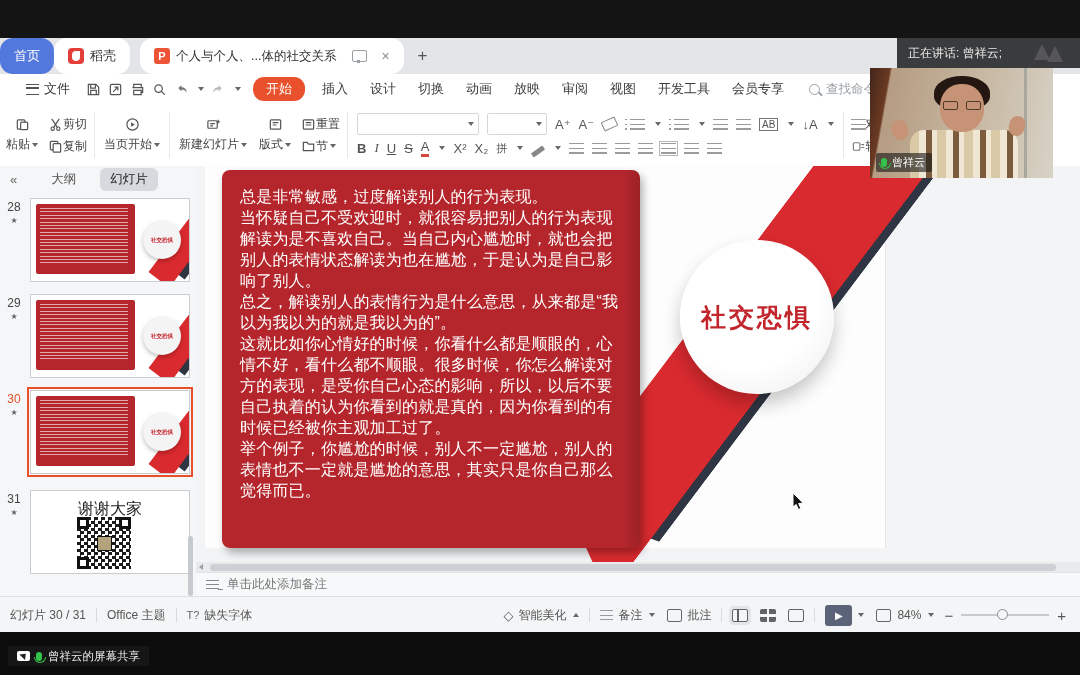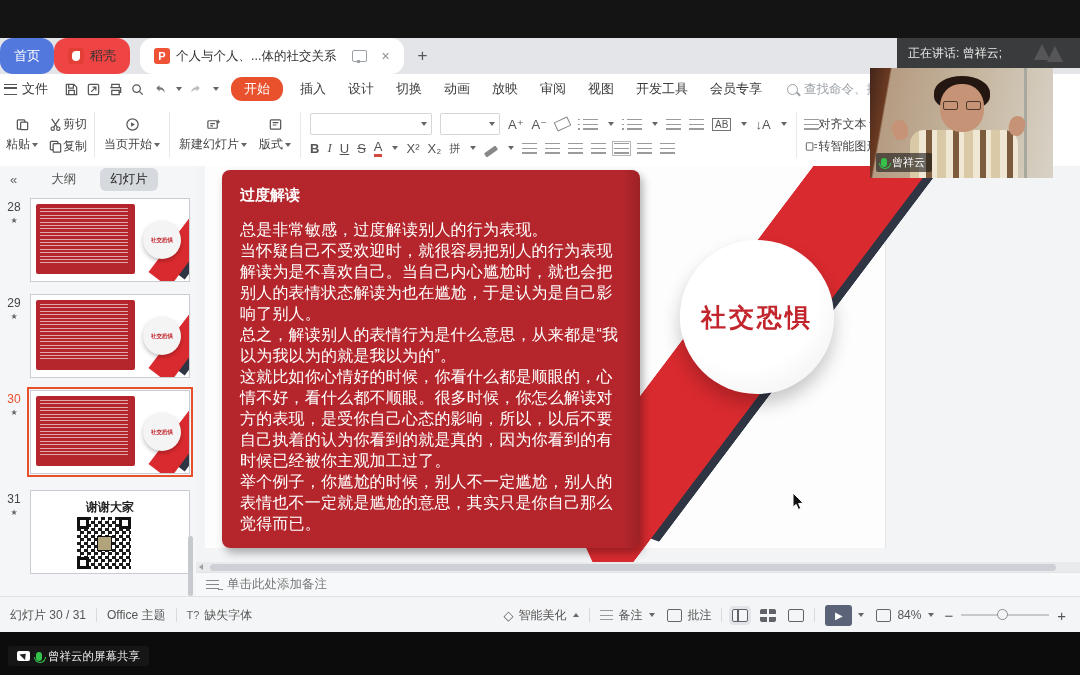--- a/index.html
+++ b/index.html
@@ -7,32 +7,32 @@
        font-family:"Liberation Sans","DejaVu Sans",sans-serif;
        -webkit-font-smoothing:antialiased;}
   
   .top-bar{position:absolute;left:0;top:0;width:1080px;height:38px;background:#141414;}
   .bottom-bar{position:absolute;left:0;top:632px;width:1080px;height:43px;background:#0c0c0c;}
   .app{position:absolute;left:0;top:38px;width:1080px;height:594px;background:#fff;}
   
   .tabbar{position:absolute;left:0;top:0;width:1080px;height:36px;background:#e3e5e9;display:flex;align-items:stretch;}
   .tab{display:flex;align-items:center;gap:6px;padding:0 14px;font-size:13px;color:#333;border-radius:13px;}
   .tab.home{background:#5278dd;color:#fff;justify-content:center;min-width:24px;}
-  .tab.docer{background:#ef4444;}
+  .tab.docer{background:#ffffff;}
   .tab.doc{background:#fff;font-size:12.5px;min-width:170px;}
   .docer-ic{width:16px;height:16px;border-radius:4px;background:#e33e38;position:relative;}
   .docer-ic::after{content:"";position:absolute;left:4px;top:3px;width:8px;height:10px;background:#fff;border-radius:8px 0 8px 8px;}
   .p-ic{width:16px;height:16px;border-radius:3px;background:#ef5336;color:#fff;font-size:11px;font-weight:bold;display:flex;align-items:center;justify-content:center;}
   .pin-ic{width:13px;height:10px;border:1.4px solid #9aa0a6;border-radius:2px;margin-left:10px;position:relative;}
   .pin-ic::after{content:"";position:absolute;left:4px;top:9px;width:3px;height:3px;background:#9aa0a6;}
   .close-x{color:#8a8f95;font-size:14px;margin-left:8px;}
   .newtab{color:#555;font-size:17px;display:flex;align-items:center;padding:0 14px;}
   
   .menubar{position:absolute;left:0;top:36px;width:1080px;height:30px;background:#fff;border-bottom:1px solid #ececec;display:flex;align-items:center;font-size:13px;color:#3c3c3c;}
-  .file-btn{display:flex;align-items:center;gap:5px;padding:0 10px 0 4px;}
+  .file-btn{display:flex;align-items:center;gap:5px;padding:0 10px 0 26px;}
   .hamb{width:13px;height:9px;border-top:1.6px solid #555;border-bottom:1.6px solid #555;position:relative;}
   .hamb::after{content:"";position:absolute;left:0;top:2.7px;width:13px;height:1.6px;background:#555;}
   .mi{width:15px;height:15px;flex:0 0 auto;}
   .qicons{display:flex;align-items:center;gap:7px;padding:0 6px;}
   .mitem{padding:0 11px;}
   .pill{background:#e8512c;color:#fff;border-radius:11px;padding:3px 13px;margin:0 6px;font-size:13px;}
   .msearch{display:flex;align-items:center;gap:6px;color:#9aa0a6;margin-left:14px;font-size:12.5px;}
   .mag{width:9px;height:9px;border:1.5px solid #9aa0a6;border-radius:50%;position:relative;}
   .mag::after{content:"";position:absolute;left:8px;top:8px;width:5px;height:1.5px;background:#9aa0a6;transform:rotate(45deg);}
   .cloud{width:17px;height:10px;border:1.5px solid #777;border-radius:8px 8px 3px 3px;position:relative;margin-left:66px;}
@@ -270,20 +270,36 @@
     <div class="tbig">
       <svg class="mi" viewBox="0 0 16 16">
           <rect x="2.5" y="3" width="11" height="10" rx="1" fill="none" stroke="#555" stroke-width="1.3"></rect>
           <path d="M5 6h6 M5 8.5h4" stroke="#555" stroke-width="1.2"></path>
         </svg>
       <span class="tsrow">
           <span>版式</span>
           <span class="caret"></span>
         </span>
     </div>
+    <div class="tstack">
+      <div class="tsrow">
+        <svg class="mi" viewBox="0 0 16 16">
+            <rect x="2.5" y="3" width="11" height="10" rx="1" fill="none" stroke="#555" stroke-width="1.3"></rect>
+            <path d="M5 6h6 M5 8.5h6" stroke="#555" stroke-width="1.2"></path>
+          </svg>
+        <span>重置</span>
+      </div>
+      <div class="tsrow">
+        <svg class="mi" viewBox="0 0 16 16">
+            <path d="M2.5 5.5v-2h4l1.5 2h5.5v7h-11z" fill="none" stroke="#555" stroke-width="1.3"></path>
+          </svg>
+        <span>节</span>
+          <span class="caret"></span>
+      </div>
+    </div>
     <div class="tsep"></div>
     <div class="fgroup">
       <div class="frow">
         <span class="combo" style="width:112px">
             <span class="caret"></span>
           </span>
         <span class="combo" style="width:50px">
             <span class="caret"></span>
           </span>
         <span class="glyph">A⁺</span>
@@ -390,41 +406,40 @@
           <div class="mini-lines"></div>
         </div>
       <div class="mini-circle">
           <span class="mini-badge">社交恐惧</span>
         </div>
     </div>
 
     <span class="thumb-num" style="left:4px;top:326px">31</span>
     <span class="thumb-star" style="left:4px;top:342px">★</span>
     <div class="thumb" style="top:324px">
-      <div style="position:absolute;left:0;top:8px;width:158px;text-align:center;font-weight:bold;font-size:12px;color:#222">谢谢大家</div>
+      <div style="position:absolute;left:0;top:8px;width:158px;text-align:center;font-weight:normal;font-size:16px;color:#222">谢谢大家</div>
       <div class="qr">
         <i style="left:0;top:0"></i>
           <i style="right:0;top:0"></i>
           <i style="left:0;bottom:0"></i>
         <span class="c"></span>
       </div>
     </div>
 
     <div class="sb-scroll"></div>
     <div class="sb-plus">+</div>
 
   </div>
 
   <div class="canvas">
     <div class="slidebg"></div>
     <div class="ribbon r-dark"></div>
     <div class="ribbon r-red2"></div>
     <div class="ribbon r-red1"></div>
     <div class="redbox">
-      <h3>过度解读</h3>
       <div class="body">总是非常敏感，过度解读别人的行为表现。
 当怀疑自己不受欢迎时，就很容易把别人的行为表现解读为是不喜欢自己。当自己内心尴尬时，就也会把别人的表情状态解读为也在尴尬，于是认为是自己影响了别人。
 总之，解读别人的表情行为是什么意思，从来都是“我以为我以为的就是我以为的”。
 这就比如你心情好的时候，你看什么都是顺眼的，心情不好，看什么都不顺眼。很多时候，你怎么解读对方的表现，是受你自己心态的影响，所以，以后不要自己执着的认为你看到的就是真的，因为你看到的有时候已经被你主观加工过了。
 举个例子，你尴尬的时候，别人不一定尴尬，别人的表情也不一定就是尴尬的意思，其实只是你自己那么觉得而已。</div>
     </div>
     <div class="circle">
       <span>社交恐惧</span>
     </div>
     <svg class="cursor" viewBox="0 0 13 19">

